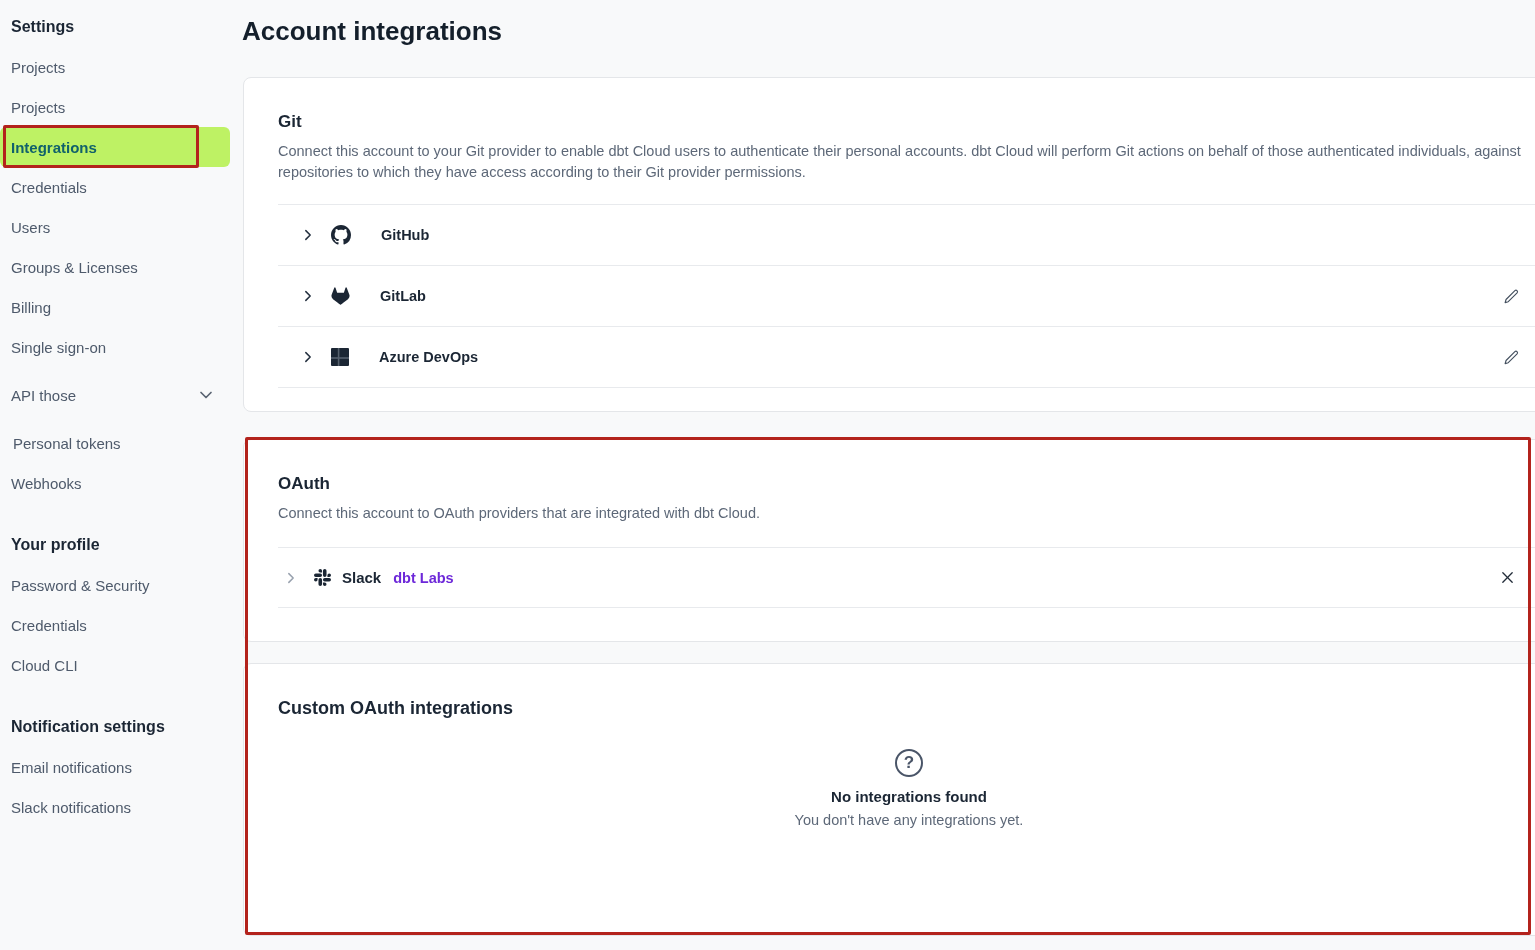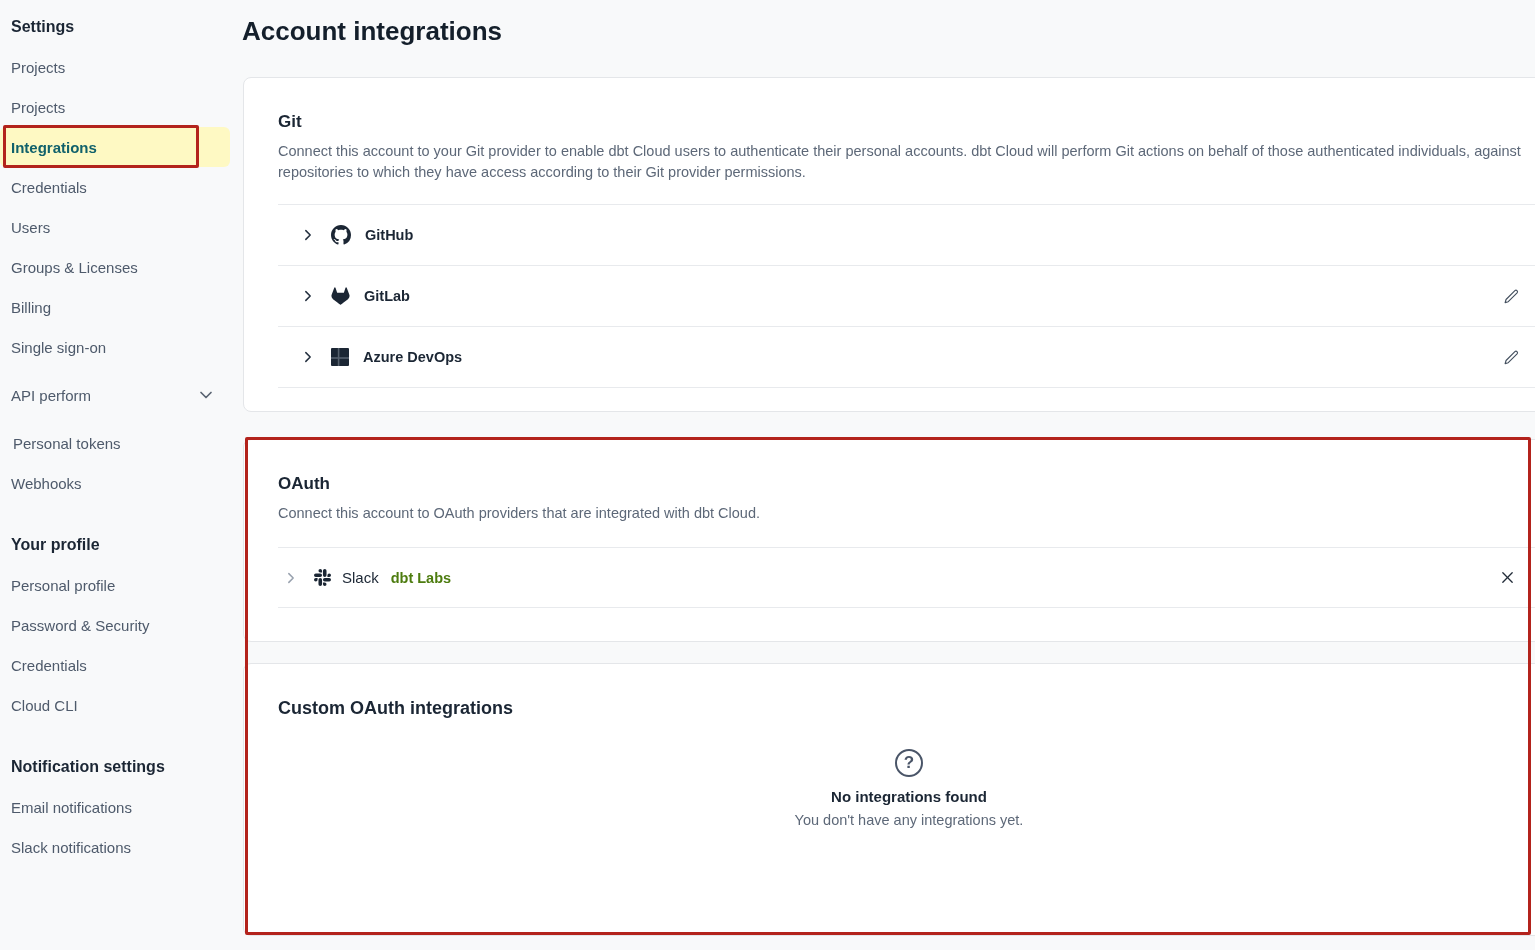--- a/index.html
+++ b/index.html
@@ -12,21 +12,21 @@
 
   
   .sidebar { position:absolute; left:0; top:0; width:230px; padding-top:7px; }
   .sb-header, .sb-item, .sb-subitem {
     height:40px; display:flex; align-items:center; justify-content:space-between;
     padding-left:11px; padding-right:16px;
   }
   .sb-header { font-weight:700; font-size:16px; color:#1b2634;text-align:center; }
   .sb-item, .sb-subitem { font-size:15px; color:#4e5a6b; cursor:pointer; }
   .sb-subitem { padding-left:13px; }
-  .sb-item.active { background:#fef9c3; border-radius:6px; color:#11616b; font-weight:700; }
+  .sb-item.active { background:#bef264; border-radius:6px; color:#11616b; font-weight:700; }
   .gap { margin-top:22px; }
   .gap-sm { margin-top:8px; }
   .sb-chev { display:flex; color:#5a6472; }
 
   
   .annotation { position:absolute; border:3px solid #b3231c; pointer-events:none; z-index:5; border-radius:2px; }
   #ann-sidebar { left:3px; top:125px; width:196px; height:43px; }
   #ann-main { left:245px; top:437px; width:1286px; height:498px; }
 
   
@@ -46,25 +46,25 @@
 
   .rows { position:absolute; left:34px; right:0; border-bottom:1px solid #e8eaed; }
   #git-rows { top:126px; }
   #oauth-rows { top:107px; }
   .prow, .orow { position:relative; display:flex; align-items:center; border-top:1px solid #e8eaed; cursor:pointer; }
   .prow { height:61px; }
   .orow { height:60px; }
   .icon { display:inline-flex; align-items:center; justify-content:center; }
   .prow .chev { margin-left:23px; color:#232f3e; }
   .prow .brand { margin-left:16px; color:#1b2634; }
-  .prow .row-label { margin-left:14px; font-weight:700; font-size:14.5px; color:#1b2634; }
+  .prow .row-label { margin-left:30px; font-weight:700; font-size:14.5px; color:#1b2634; }
   .orow .chev { margin-left:6px; color:#98a1ae; }
   .orow .brand { margin-left:16px; color:#1b2634; }
-  .provider-label { margin-left:11px; font-size:15px; color:#1b2634; }
-  .account-label { margin-left:12px; font-weight:700; font-size:14.5px; color:#4d7c0f; }
+  .provider-label { margin-left:11px; font-size:15px; color:#1b2634;font-weight:bold; }
+  .account-label { margin-left:12px; font-weight:700; font-size:14.5px; color:#6d28d9; }
   .edit-btn, .close-btn { position:absolute; background:none; border:none; padding:2px; cursor:pointer; display:flex; }
   .edit-btn { right:52px; }
   .close-btn { right:57px; }
 
   
   .empty { position:absolute; top:85px; left:0; right:0; text-align:center; }
   .q-circle {
     width:28px; height:28px; border:2px solid #4a5568; border-radius:50%;
     margin:0 auto; display:flex; align-items:center; justify-content:center;
   }
@@ -97,38 +97,35 @@
     <div class="sb-item">
       <span>Groups &amp; Licenses</span>
     </div>
     <div class="sb-item">
       <span>Billing</span>
     </div>
     <div class="sb-item">
       <span>Single sign-on</span>
     </div>
     <div class="sb-item gap-sm">
-      <span>API perform</span>
+      <span>API those</span>
       <span class="icon sb-chev">
         <svg width="16" height="16" viewBox="0 0 16 16" fill="none" stroke="currentColor" stroke-width="1.7" stroke-linecap="round" stroke-linejoin="round">
           <path d="M3 5.5l5 5 5-5"></path>
         </svg>
       </span>
     </div>
     <div class="sb-subitem gap-sm">
       <span>Personal tokens</span>
     </div>
     <div class="sb-item">
       <span>Webhooks</span>
     </div>
     <div class="sb-header gap">
       <span>Your profile</span>
-    </div>
-    <div class="sb-item">
-      <span>Personal profile</span>
     </div>
     <div class="sb-item">
       <span>Password &amp; Security</span>
     </div>
     <div class="sb-item">
       <span>Credentials</span>
     </div>
     <div class="sb-item">
       <span>Cloud CLI</span>
     </div>

